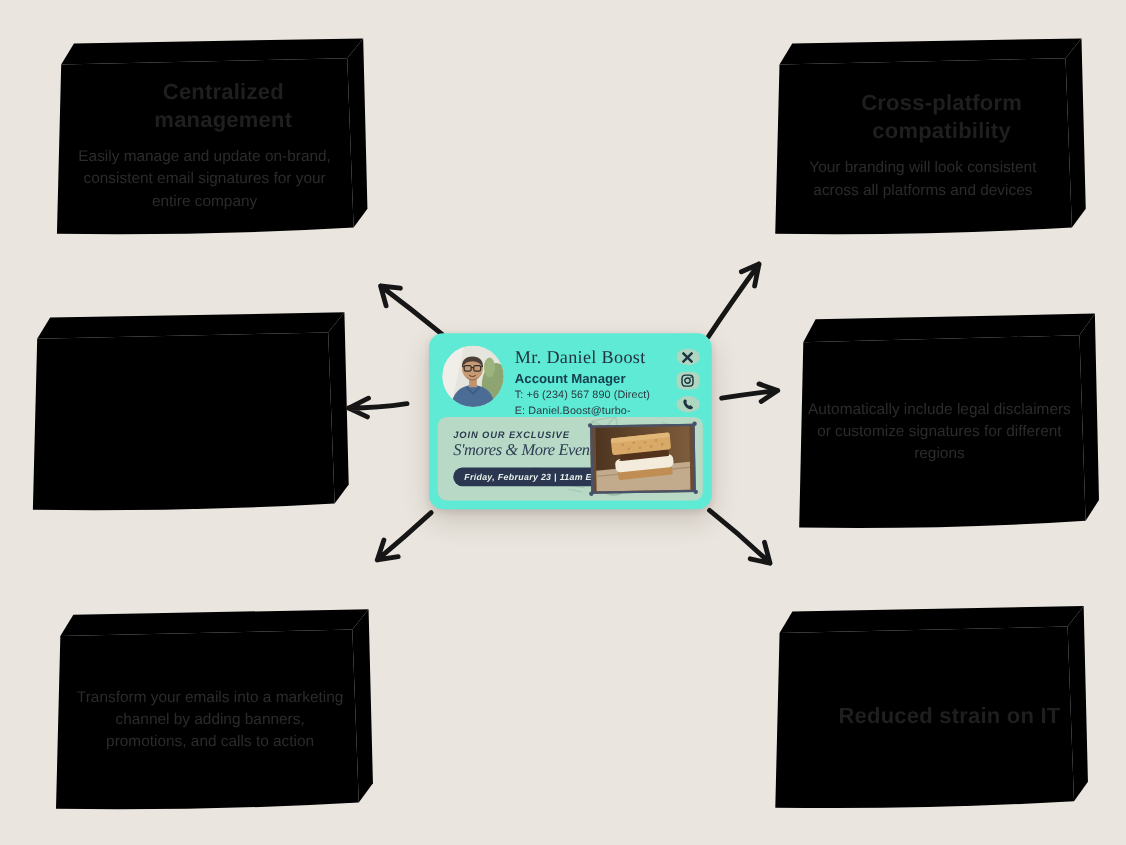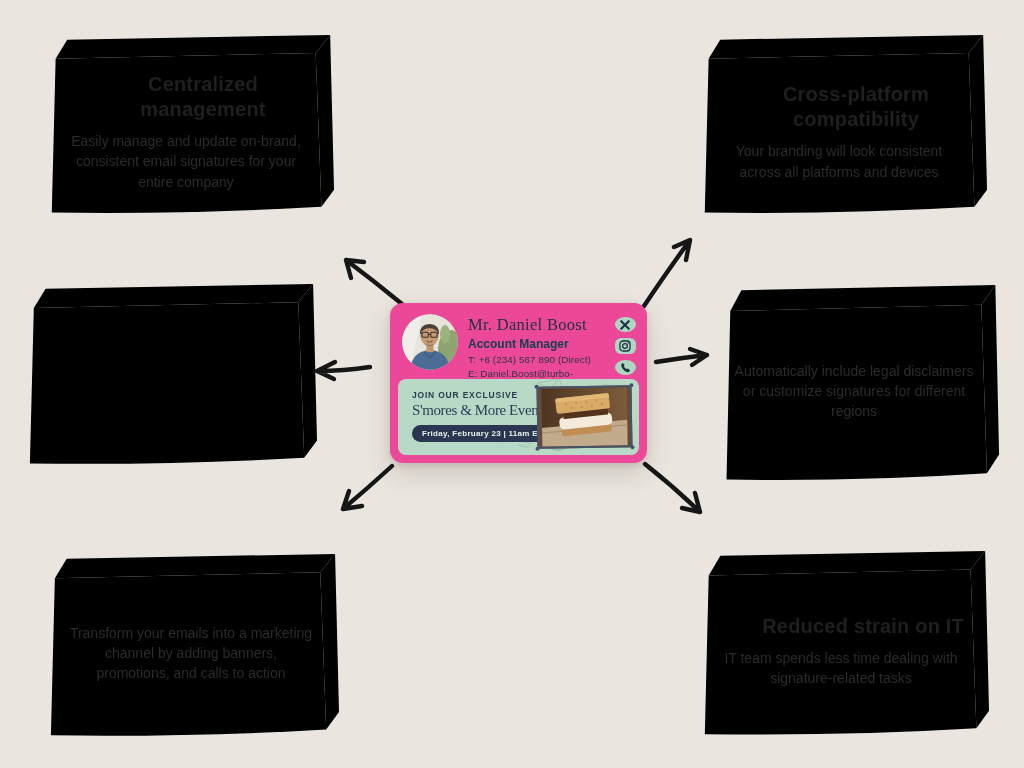--- a/index.html
+++ b/index.html
@@ -28,21 +28,21 @@
 
   
   .arrow { position:absolute; }
   .arrow svg { display:block; width:100%; height:100%; }
   .arrow path { stroke:currentColor; stroke-width:4.4; fill:none;
                 stroke-linecap:round; stroke-linejoin:round; }
 
   
   .sig-card {
     position:absolute; left:390px; top:303px; width:257px; height:160px;
-    background:#ec4899; border-radius:13px;
+    background:#5eead4; border-radius:13px;
     box-shadow:0 10px 24px rgba(60,50,40,.18), 0 2px 6px rgba(60,50,40,.12);
   }
   .sig-top { display:flex; padding:11px 10px 4px 12px; gap:10px; height:76px; }
   .avatar { width:56px; height:56px; border-radius:50%; overflow:hidden; flex:0 0 auto; }
   .avatar svg { display:block; width:100%; height:100%; }
   .sig-text { flex:1; padding-top:1px; min-width:0; }
   .sig-name { font-family:"Liberation Serif", serif; font-size:16.5px; color:#243140; letter-spacing:.3px; }
   .sig-role { font-size:12px; font-weight:bold; margin-top:2px; }
   .sig-line { font-size:9.8px; color:#2c3640; margin-top:3px; letter-spacing:.1px; }
   .sig-icons { width:24px; display:flex; flex-direction:column; gap:6px; align-items:center; padding-top:3px; }
@@ -133,21 +133,20 @@
     <div class="box-body">Transform your emails into a marketing channel by adding banners, promotions, and calls to action</div>
   </div>
 </div>
 
 <div class="sketch-box" style="left:698px; top:549px; width:292px; height:196px;">
   <svg class="frame" viewBox="0 0 300 200" preserveAspectRatio="none" style="color: rgb(126, 156, 106);">
       <use href="#sketchframe"></use>
     </svg>
   <div class="box-content">
     <div class="box-title">Reduced strain on IT</div>
-    <div class="box-body">IT team spends less time dealing with signature-related tasks</div>
   </div>
 </div>
 
 <div class="arrow" style="left: 334px; top: 250px; width: 72px; height: 58px; color: rgb(22, 22, 22);">
   <svg viewBox="0 0 72 58">
       <path d="M68 54 Q40 31 12 10 M12 10 L30 12 M12 10 L17 28"></path>
     </svg>
 </div>
 <div class="arrow" style="left: 640px; top: 232px; width: 60px; height: 78px; color: rgb(22, 22, 22);">
   <svg viewBox="0 0 60 78">
@@ -224,21 +223,21 @@
         </svg>
       </button>
       <button class="icon-btn" style="color: rgb(29, 51, 64); background: rgb(174, 214, 192);">
         <svg width="11" height="11" viewBox="0 0 10 10">
           <path d="M2.6 0.8 C1.5 1.3 0.9 2.3 1.2 3.7 C1.7 6 3.7 8.3 6.1 9.1 C7.5 9.5 8.6 8.9 9.2 7.7 L7.2 5.9 C6.7 6.3 6 6.4 5.5 6.1 C4.6 5.6 4 4.9 3.7 4 C3.5 3.4 3.7 2.8 4.2 2.4 Z" fill="currentColor"></path>
         </svg>
       </button>
     </div>
   </div>
 
-  <div class="sig-banner" style="background: rgb(183, 217, 198);">
+  <div class="sig-banner" style="background: rgb(183, 217, 198); font-style: italic;">
     <svg class="doodles" viewBox="0 0 241 76">
       <g transform="translate(140,4) rotate(-12)">
           <rect width="22" height="15" rx="1"></rect>
           <path d="M0 0 L11 8 L22 0"></path>
         </g>
       <g transform="translate(204,3) rotate(14)">
           <path d="M0 2 H16 M0 6 H14 M0 10 H16"></path>
         </g>
       <g transform="translate(88,46) rotate(8)">
           <rect width="20" height="14" rx="1"></rect>

